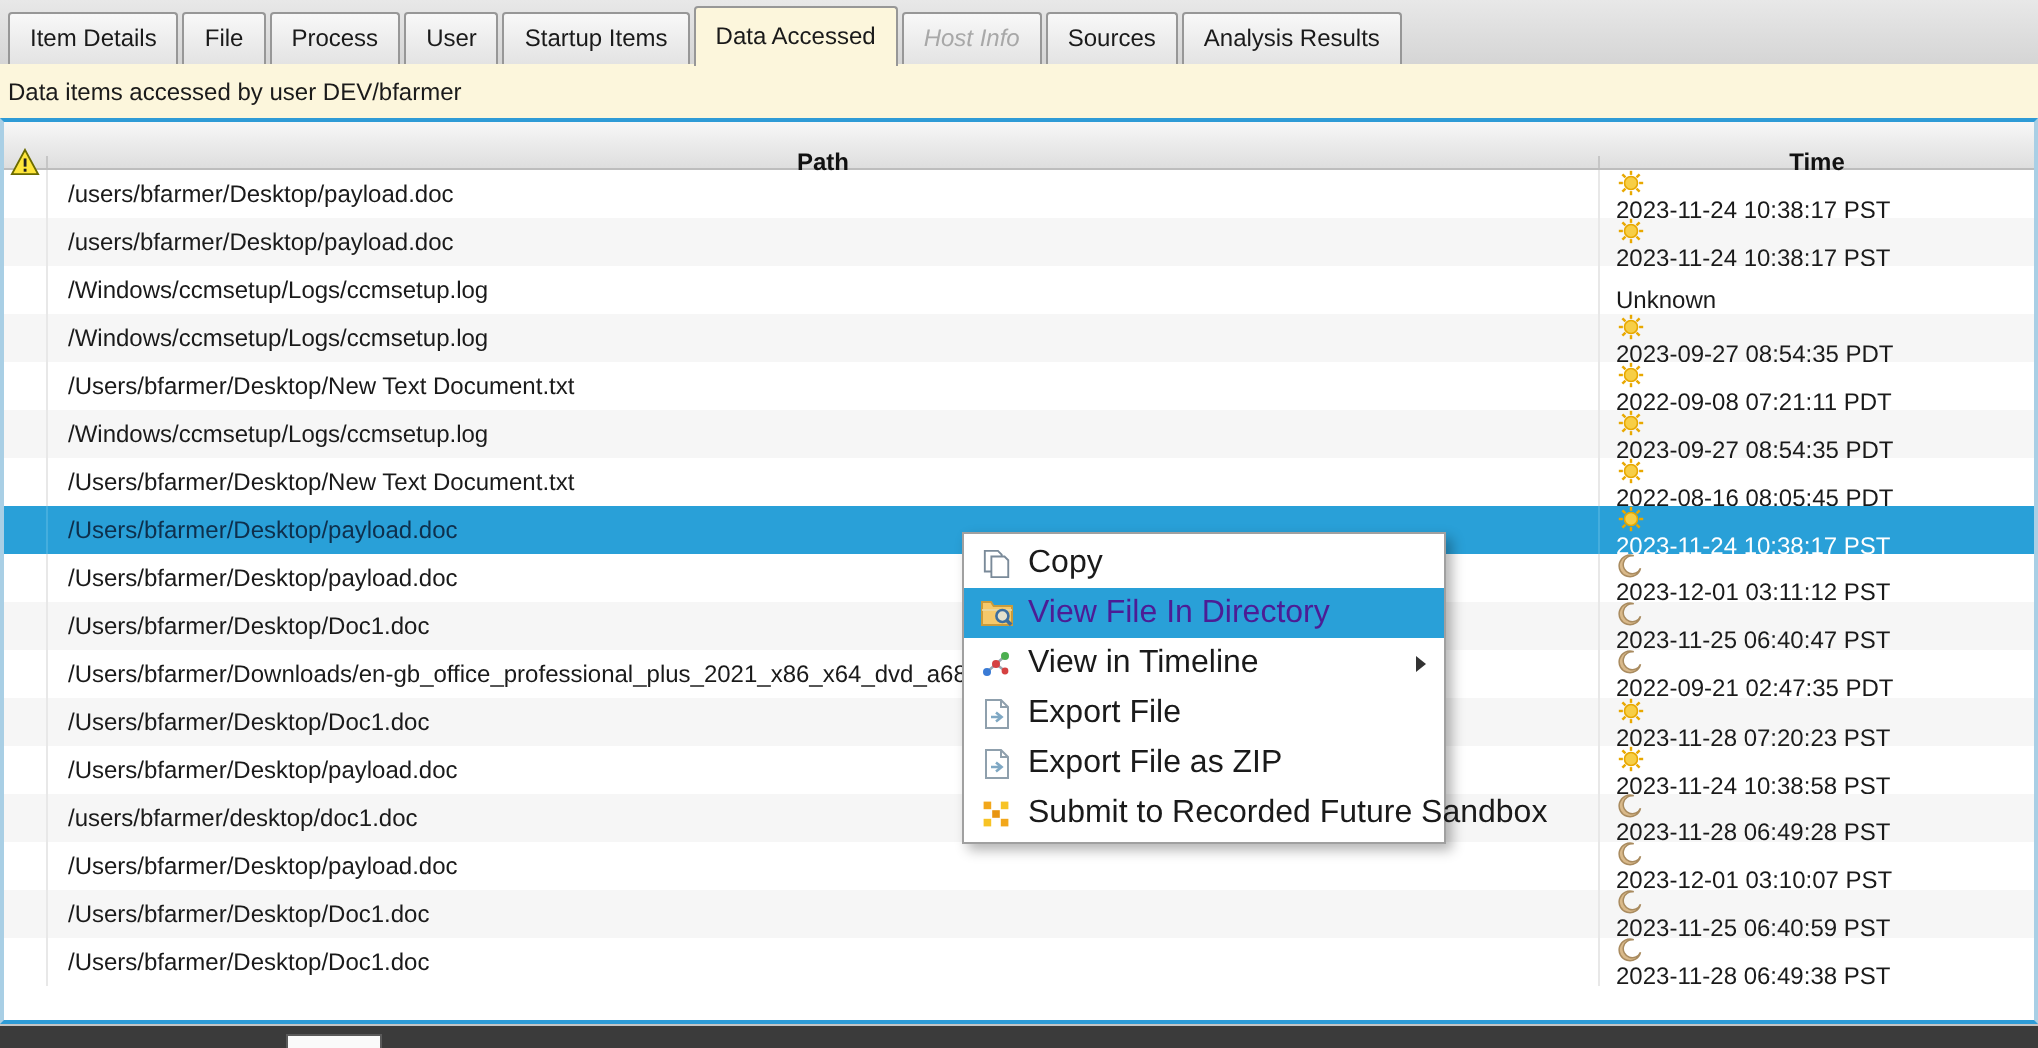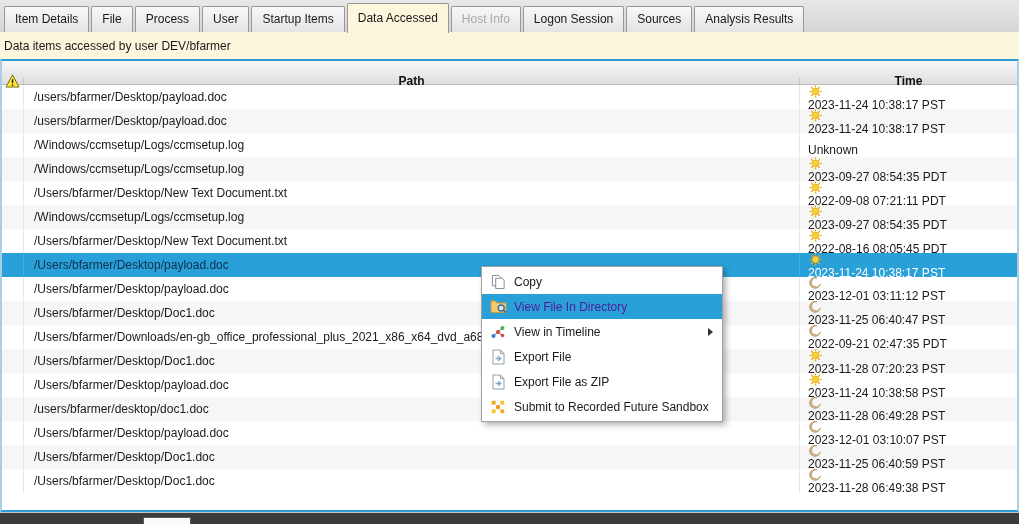--- a/index.html
+++ b/index.html
@@ -20,21 +20,21 @@
     height:26px; line-height:24px; padding:0 10px;
     background:linear-gradient(#F8F8F8,#E3E3E3);
     border:1px solid #979797; border-bottom:none;
     margin-right:2px; font-size:12px; color:#1A1A1A;
     border-radius:2px 2px 0 0; white-space:nowrap; cursor:default;text-align:right;
   }
   .tab.active {
     background:#FCF6DC; height:30px; line-height:28px;
     position:relative; z-index:3; margin-bottom:-1px;
   }
-  .tab.disabled { color:#A8A8A8; }
+  .tab.disabled { color:#A8A8A8;font-style:italic; }
 
   
   .infobar {
     position:absolute; top:32px; left:0; right:0; height:27px;
     background:#FCF6DC; display:flex; align-items:center;
     padding-left:4px; font-size:12px; color:#1A1A1A; z-index:2;
   }
 
   
   .tablewrap {
@@ -79,21 +79,21 @@
 
   
   .menu {
     position:absolute; left:481px; top:266px; width:242px;
     background:#FFFFFF; border:1px solid #A0A0A0;
     box-shadow:3px 3px 6px rgba(0,0,0,0.30);
     padding:2px 0; z-index:10;
   }
   .menu-item {
     height:25px; display:flex; align-items:center;
-    font-size:12px; color:#1A1A1A; padding-left:5px;
+    font-size:16px; color:#1A1A1A; padding-left:5px;
     position:relative; cursor:default;
   }
   .menu-item .mic { width:22px; height:18px; display:flex; align-items:center; justify-content:center; flex-shrink:0; }
   .menu-item .mlbl { margin-left:5px; white-space:nowrap; }
   .menu-item.hl { background:#29A0D8; color:#4c1d95; }
   .menu-item .sub {
     position:absolute; right:9px; top:50%; transform:translateY(-50%);
     width:0; height:0; border-left:5px solid #333;
     border-top:4px solid transparent; border-bottom:4px solid transparent;
   }
@@ -112,21 +112,20 @@
 <body>
 
 <div class="tabbar">
     <div class="tab"><span>Item Details</span></div>
     <div class="tab"><span>File</span></div>
     <div class="tab"><span>Process</span></div>
     <div class="tab"><span>User</span></div>
     <div class="tab"><span>Startup Items</span></div>
     <div class="tab active"><span>Data Accessed</span></div>
     <div class="tab disabled"><span>Host Info</span></div>
-    <div class="tab"><span>Logon Session</span></div>
     <div class="tab"><span>Sources</span></div>
     <div class="tab"><span>Analysis Results</span></div>
   </div>
 
 <div class="infobar">
   <span>Data items accessed by user DEV/bfarmer</span>
 </div>
 
 <div class="tablewrap">
   <div class="thead">

